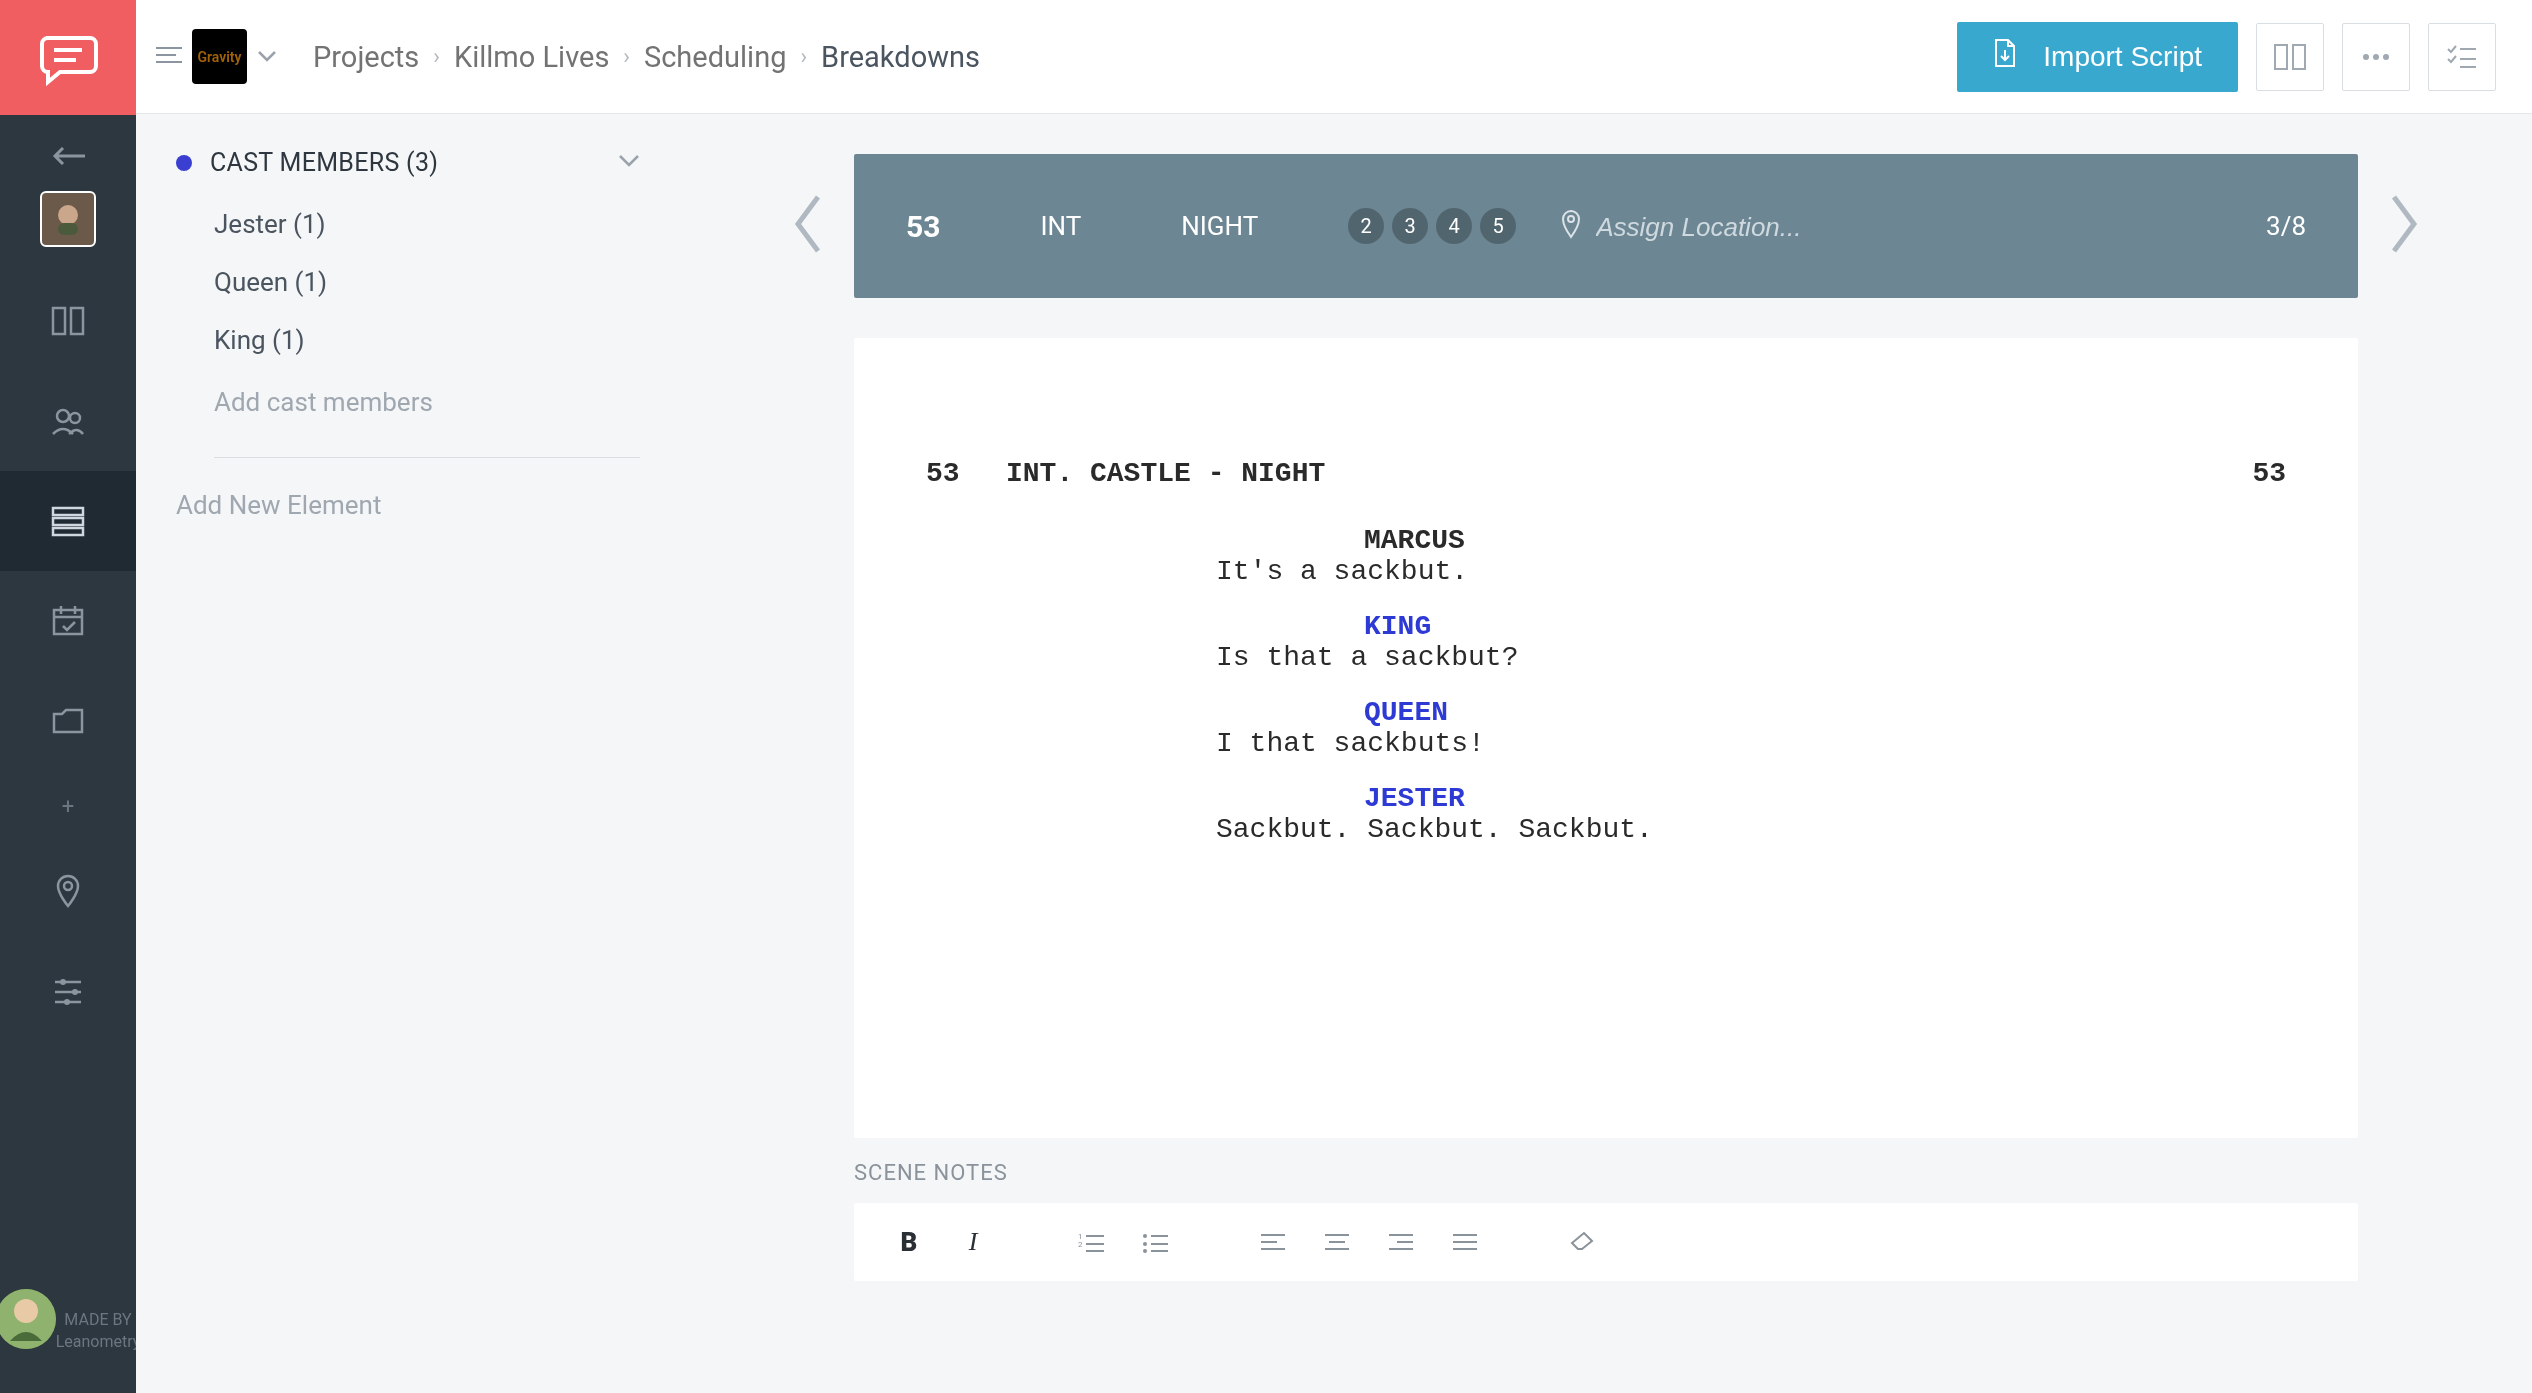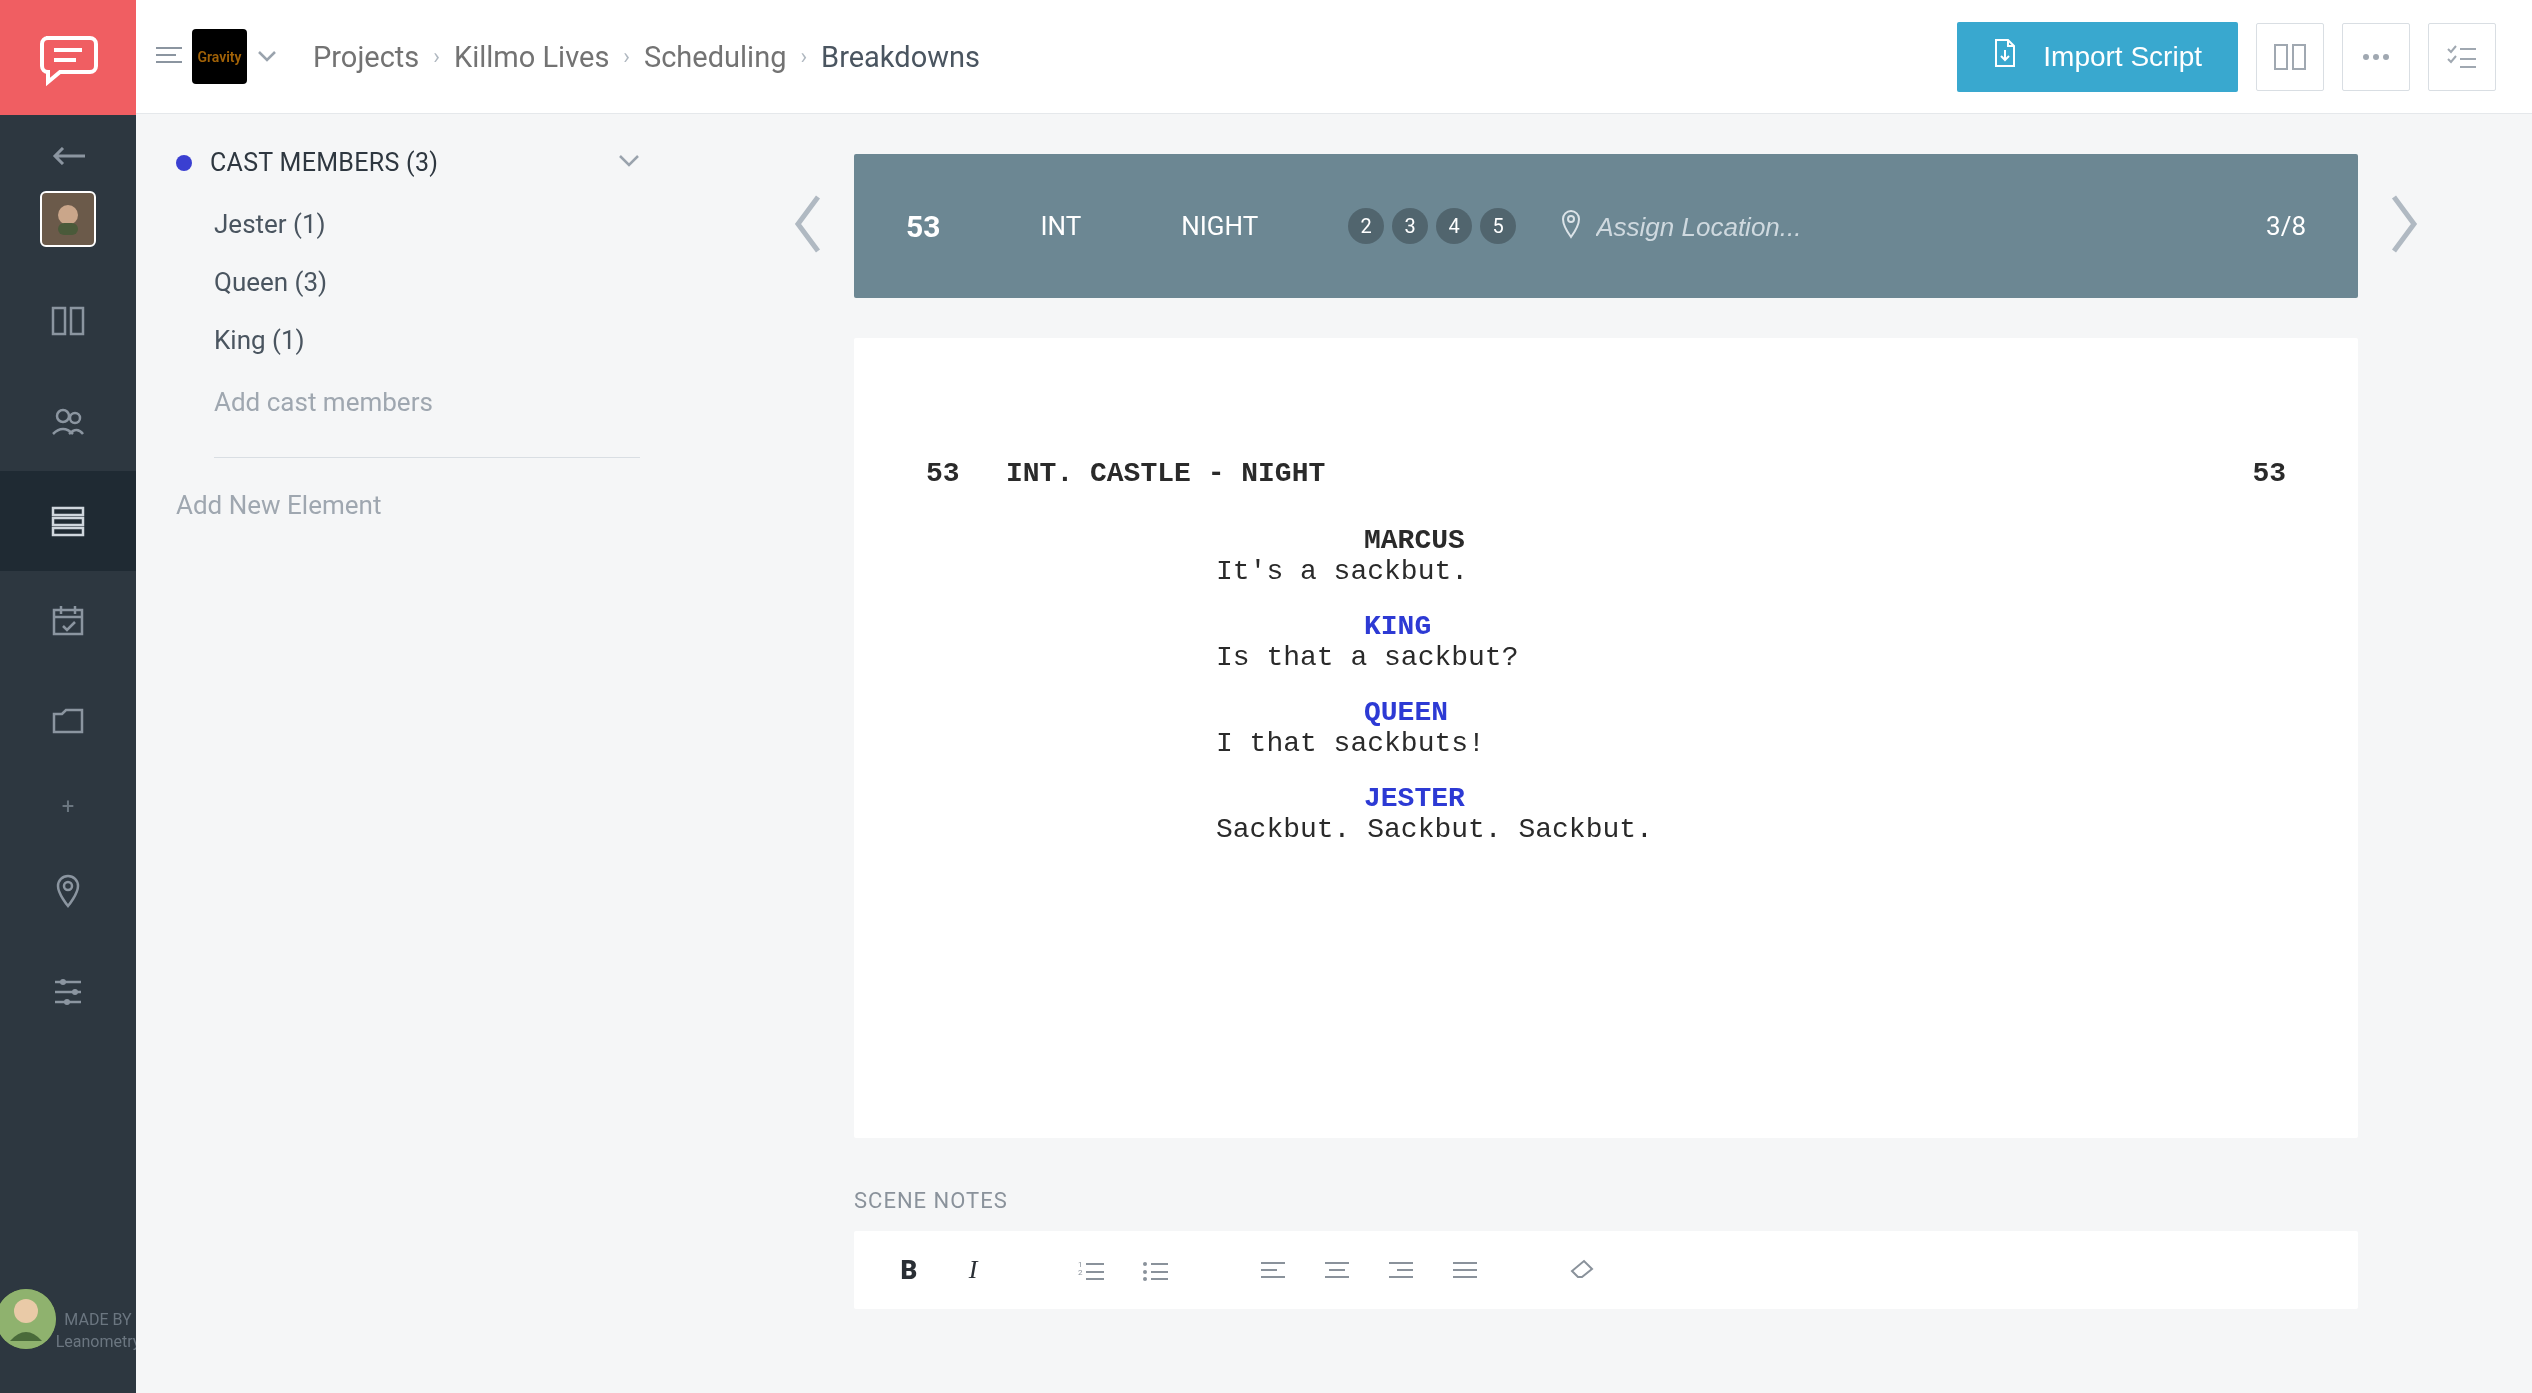--- a/index.html
+++ b/index.html
@@ -75,21 +75,21 @@
     .script-page { background: #fff; margin-top: 40px; min-height: 800px; padding: 120px 72px 60px 72px; border-radius: 2px; font-family: "Courier New", Courier, monospace; font-size: 28px; color: #2a2a2a; position: relative; }
     .slugline-row { display: flex; font-weight: 700; margin-bottom: 36px; }
     .slug-left { width: 80px; }
     .slug-text { flex: 1; }
     .slug-right { width: 80px; text-align: right; }
     .dialogue-block { margin-bottom: 24px; text-align: left; padding-left: 290px;}
     .char-name { font-weight: 700; display:block; padding-left: 148px;}
     .char-name.tagged { color: #2d3ad4; }
     .dialogue-line { display:block; }
     
-    .scene-notes { margin-top: 50px; }
+    .scene-notes { margin-top: 22px; }
     .scene-notes-label { color: #8a929b; font-size: 22px; letter-spacing: 1px; margin-bottom: 18px; }
     .notes-toolbar { background: #fff; height: 78px; display: flex; align-items: center; gap: 34px; padding: 0 40px; border-radius: 2px;}
     .tb-btn { color: #8a929b; cursor:pointer; font-size: 26px; display:flex; align-items:center; justify-content:center; width:30px;}
     .tb-btn.bold { font-weight: 900; color: #2a2f35; }
     .tb-btn.ital { font-style: italic; font-family: Georgia, serif; color: #2a2f35; }
     .tb-sep { width: 20px; }
   </style>
 </head>
 <body>
 
@@ -250,21 +250,21 @@
           <span class="cat-dot"></span>
           <span class="cat-title">CAST MEMBERS (3)</span>
           <span class="cat-chevron">
             <svg width="22" height="14" viewBox="0 0 22 14">
                 <path d="M2 2 L11 11 L20 2" fill="none" stroke="#9aa3ad" stroke-width="2.5"></path>
               </svg>
           </span>
         </div>
         <div class="cat-items">
           <div class="cat-item">Jester (1)</div>
-          <div class="cat-item">Queen (3)</div>
+          <div class="cat-item">Queen (1)</div>
           <div class="cat-item">King (1)</div>
           <div class="cat-add">Add cast members</div>
         </div>
         <hr class="divider">
         <div class="add-element">Add New Element</div>
       </div>
 
       <div class="canvas">
         <div class="scene-bar">
           <div class="scene-nav prev">

